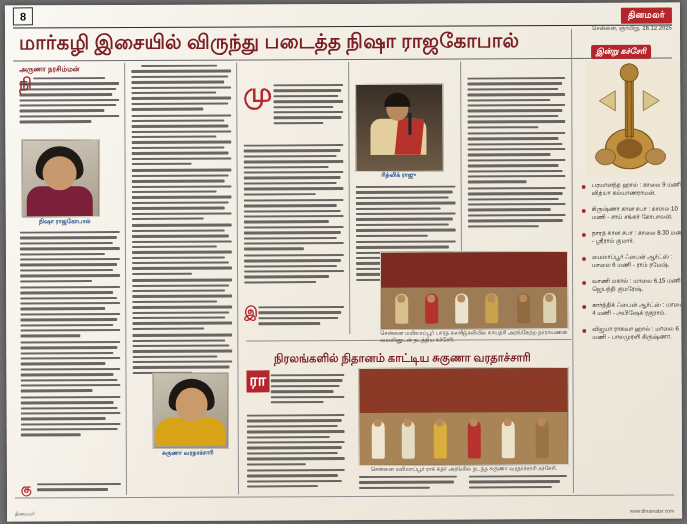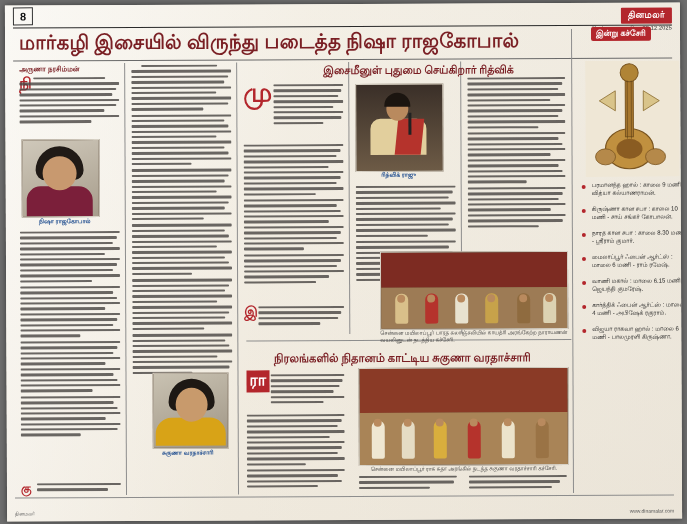--- a/index.html
+++ b/index.html
@@ -215,21 +215,20 @@
     <div class="ln s1" style="margin-top:4px"></div>
       <div class="ln s2"></div>
       <div class="ln s3"></div>
     <div class="ln s1"></div>
       <div class="ln s4"></div>
       <div class="ln s1"></div>
       <div class="ln s3"></div>
     <div class="ln s6"></div>
   </div>
 
-  <div class="secthead" style="left:318px;top:60px;width:215px;text-align:left;">இசைமீனுள் புதுமை செய்கிறார் ரித்விக்</div>
 
   <div class="dropcap" style="left:238px;top:74px;font-size:26px;">மு</div>
   <div class="txt" style="left:268px;top:80px;width:70px;height:56px;">
     <div class="ln s1"></div>
       <div class="ln s3"></div>
       <div class="ln s2"></div>
       <div class="ln s1"></div>
     <div class="ln s4"></div>
       <div class="ln s1"></div>
       <div class="ln s3"></div>
@@ -410,21 +409,21 @@
     <div class="ln s1"></div>
       <div class="ln s3"></div>
       <div class="ln s5"></div>
   </div>
   <div class="txt" style="left:462px;top:472px;width:98px;height:16px;">
     <div class="ln s1"></div>
       <div class="ln s2"></div>
       <div class="ln s4"></div>
   </div>
 
-  <div class="rail-title" style="left:586px;top:24px;">இன்று கச்சேரி</div>
+  <div class="rail-title" style="left:586px;top:42px;font-style:italic;">இன்று கச்சேரி</div>
   <svg class="veena" style="left:580px;top:58px;" width="94" height="116" viewBox="0 0 94 116">
     <rect x="0" y="0" width="94" height="116" fill="#efe7d6"></rect>
     <ellipse cx="44" cy="88" rx="24" ry="20" fill="#c0903f" stroke="#7a5520" stroke-width="1.2"></ellipse>
     <ellipse cx="44" cy="88" rx="13" ry="10" fill="#8a5c22"></ellipse>
     <rect x="40" y="14" width="8" height="62" fill="#a8782f" stroke="#7a5520" stroke-width="1"></rect>
     <circle cx="44" cy="12" r="9" fill="#b08436" stroke="#7a5520" stroke-width="1"></circle>
     <path d="M14 40 L30 30 L30 50 Z" fill="#d9c48a" stroke="#8a6b2e" stroke-width=".8"></path>
     <path d="M74 40 L58 30 L58 50 Z" fill="#d9c48a" stroke="#8a6b2e" stroke-width=".8"></path>
     <line x1="42" y1="20" x2="42" y2="78" stroke="#5c3f16" stroke-width=".6"></line>
     <line x1="46" y1="20" x2="46" y2="78" stroke="#5c3f16" stroke-width=".6"></line>

